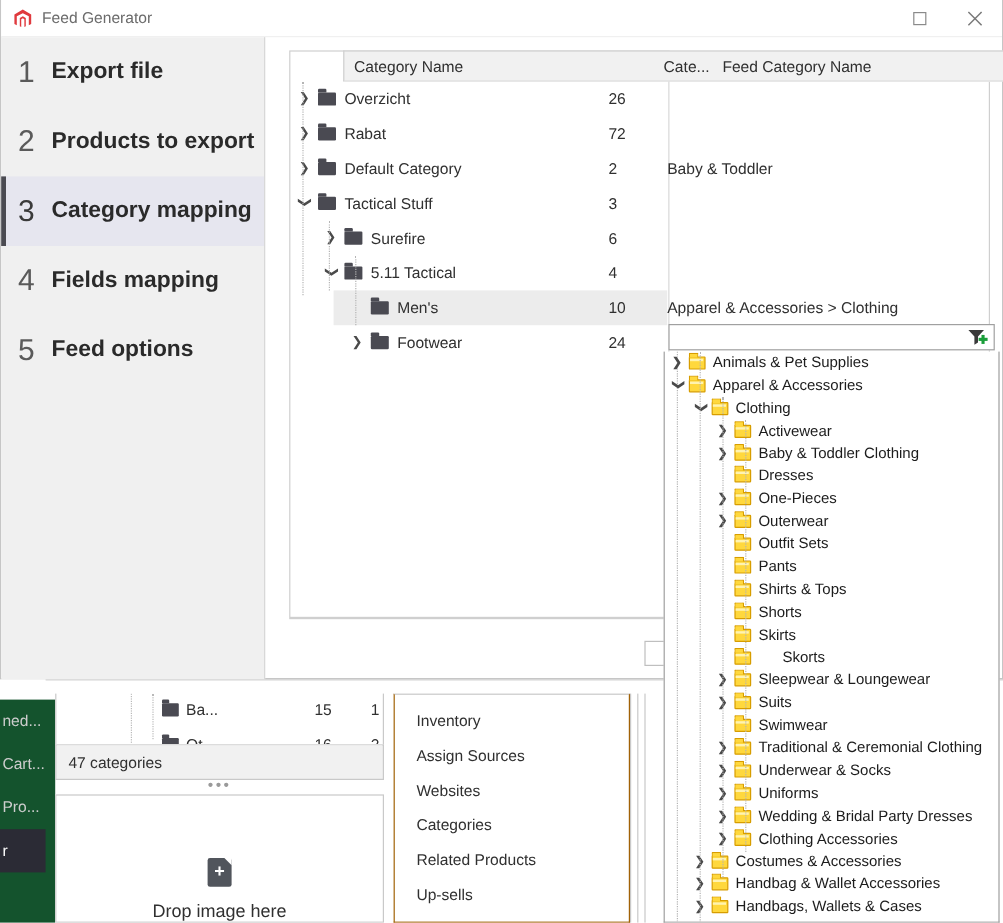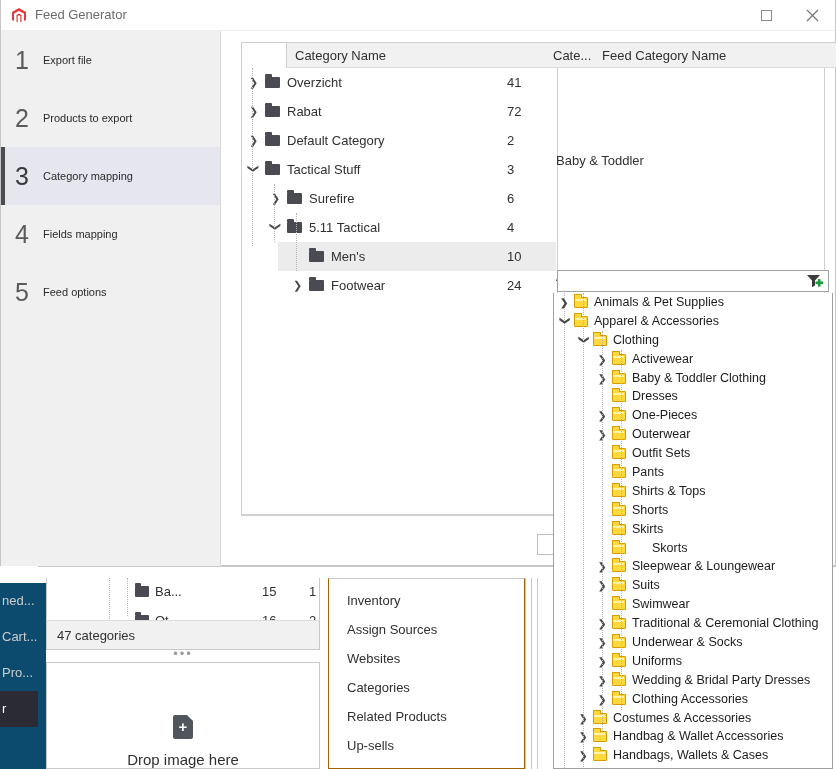--- a/index.html
+++ b/index.html
@@ -8,21 +8,21 @@
     font-family: "Liberation Sans", sans-serif;
     background: #ffffff;
     overflow: hidden;
   }
   #root { position: relative; width: 836px; height: 769px; }
 
   
   .bg-layer { position: absolute; inset: 0; background: #ffffff; }
   .bg-dark-nav {
     position: absolute; left: 0; top: 583px; width: 46px; height: 186px;
-    background: #0c4a6e;
+    background: #14532d;
   }
   .bg-nav-item {
     position: absolute; left: 0; width: 38px; height: 36px;
     color: #cdcdcd; font-size: 13px; line-height: 36px; padding-left: 2px;
     white-space: nowrap; overflow: hidden;
   }
   .bg-nav-item.active { background: #2b2b35; color: #ffffff; }
   .bg-grid {
     position: absolute; left: 46px; top: 578px; width: 274px; height: 70px;
     border: 1px solid #c9c9c9; border-top: none; background: #fff; overflow: hidden;
@@ -122,21 +122,21 @@
     position: absolute; left: 0; top: 31px; width: 220px; height: 535px;
     background: #f0f0f0; border-right: 1px solid #d8d8d8;
   }
   .wz-step {
     position: relative; height: 58px; display: flex; align-items: center;
     padding-left: 14px;
   }
   .wz-step .num {
     width: 28px; font-size: 25px; color: #5a5a5a; font-weight: 300;
   }
-  .wz-step .lbl { font-size: 11px; color: #2a2a2a; }
+  .wz-step .lbl { font-size: 19px; color: #2a2a2a; font-weight: bold; }
   .wz-step.active {
     background: #e6e6ef;
   }
   .wz-step.active::before {
     content: ""; position: absolute; left: 0; top: 0; width: 4px; height: 58px;
     background: #4b4b52;
   }
   .wz-step.active .num { color: #3a3a3a; }
 
   
@@ -168,21 +168,21 @@
   .row .folder {
     position: absolute; top: 9px; width: 15px; height: 11px;
     background: #4a4a52; border-radius: 1px;
   }
   .row .folder::before {
     content:""; position:absolute; left:0; top:-3px; width:7px; height:3px;
     background:#4a4a52; border-radius:1px 1px 0 0;
   }
   .row .cname { position: absolute; top: 7px; }
   .row .ccount { position: absolute; left: 266px; top: 7px; }
-  .row .cfeed { position: absolute; left: 315px; top: 7px; margin-top: 20px; }
+  .row .cfeed { position: absolute; left: 315px; top: 7px; }
 
   .treeline { position: absolute; width: 1px; border-left: 1px dotted #b4b4b4; }
 
   .grid-rightcol {
     position: absolute; left: 557px; top: 68px; width: 267px; height: 447px;
     background: #ffffff; border-right: 1px solid #cfcfcf;
   }
   .small-box {
     position: absolute; left: 536px; top: 534px; width: 21px; height: 21px;
     border: 1px solid #bfbfbf; background: #fff;
@@ -355,21 +355,21 @@
       <span class="ch name">Category Name</span>
       <span class="ch count">Cate...</span>
       <span class="ch feed">Feed Category Name</span>
     </div>
 
     <div class="rows" id="cat-rows">
         <div class="row">
           <span class="chev" style="left:8px; transform:none;">❯</span>
           <span class="folder" style="left:24px;"></span>
           <span class="cname" style="left:46px;">Overzicht</span>
-          <span class="ccount">41</span>
+          <span class="ccount">26</span>
           <span class="cfeed"></span>
         </div>
         <div class="row">
           <span class="chev" style="left:8px; transform:none;">❯</span>
           <span class="folder" style="left:24px;"></span>
           <span class="cname" style="left:46px;">Rabat</span>
           <span class="ccount">72</span>
           <span class="cfeed"></span>
         </div>
         <div class="row">

